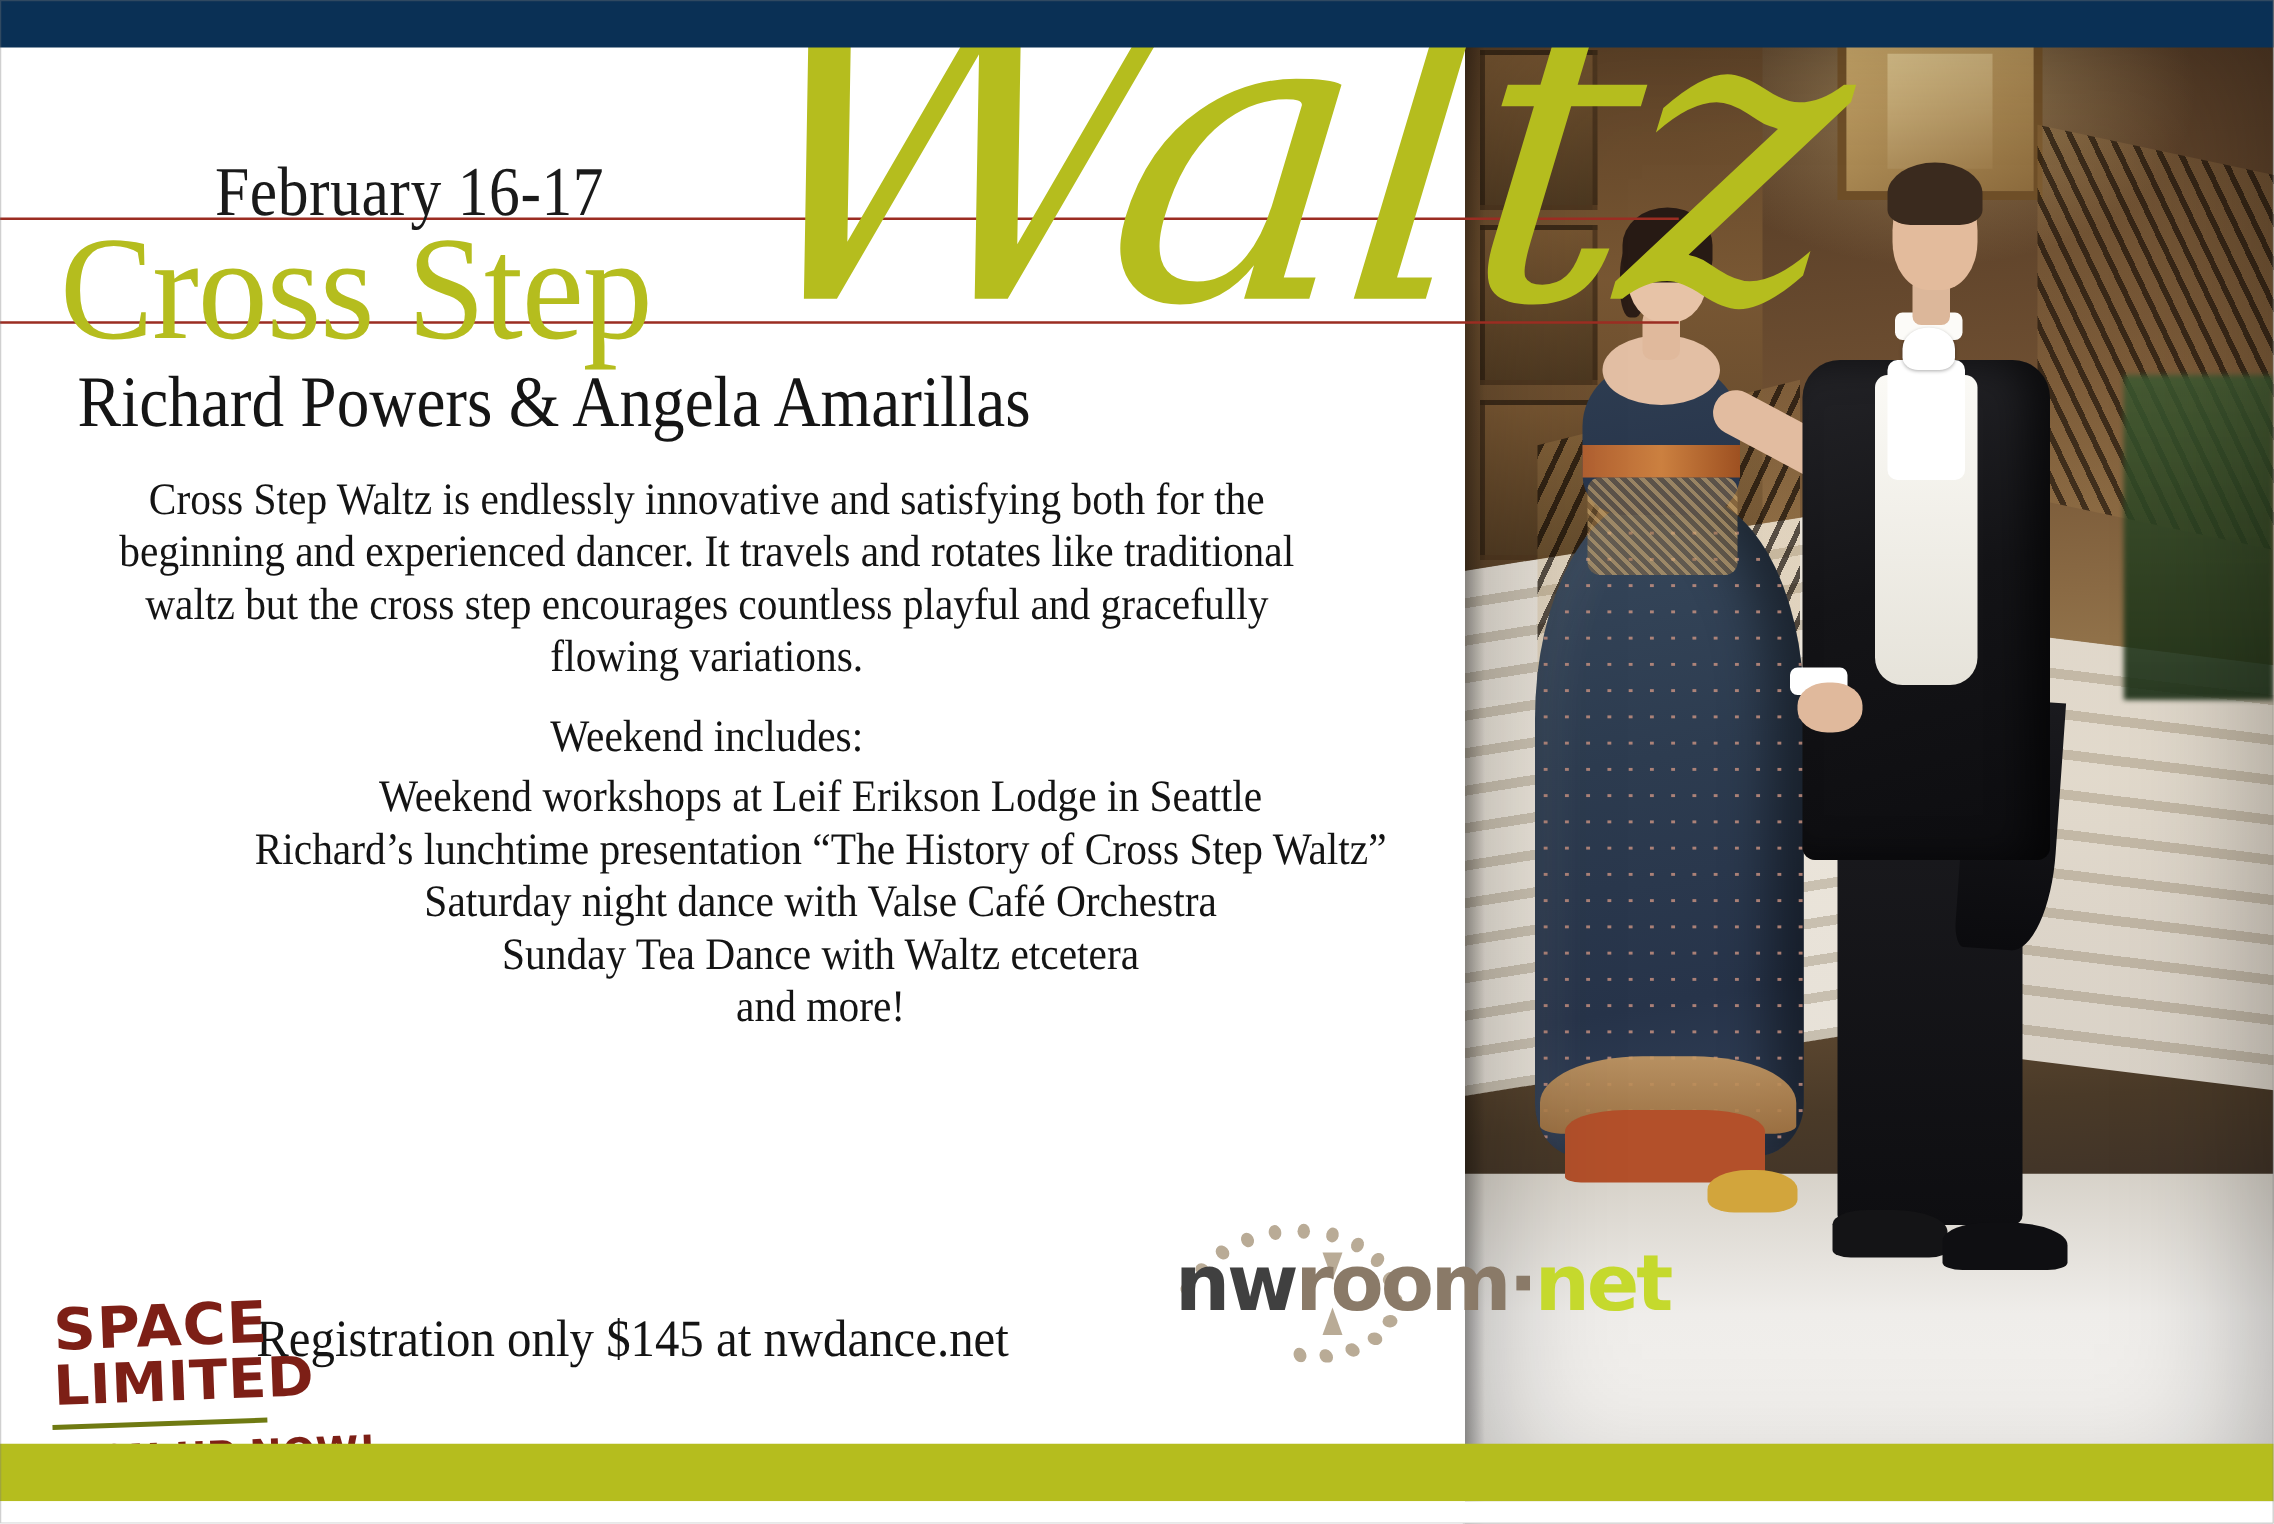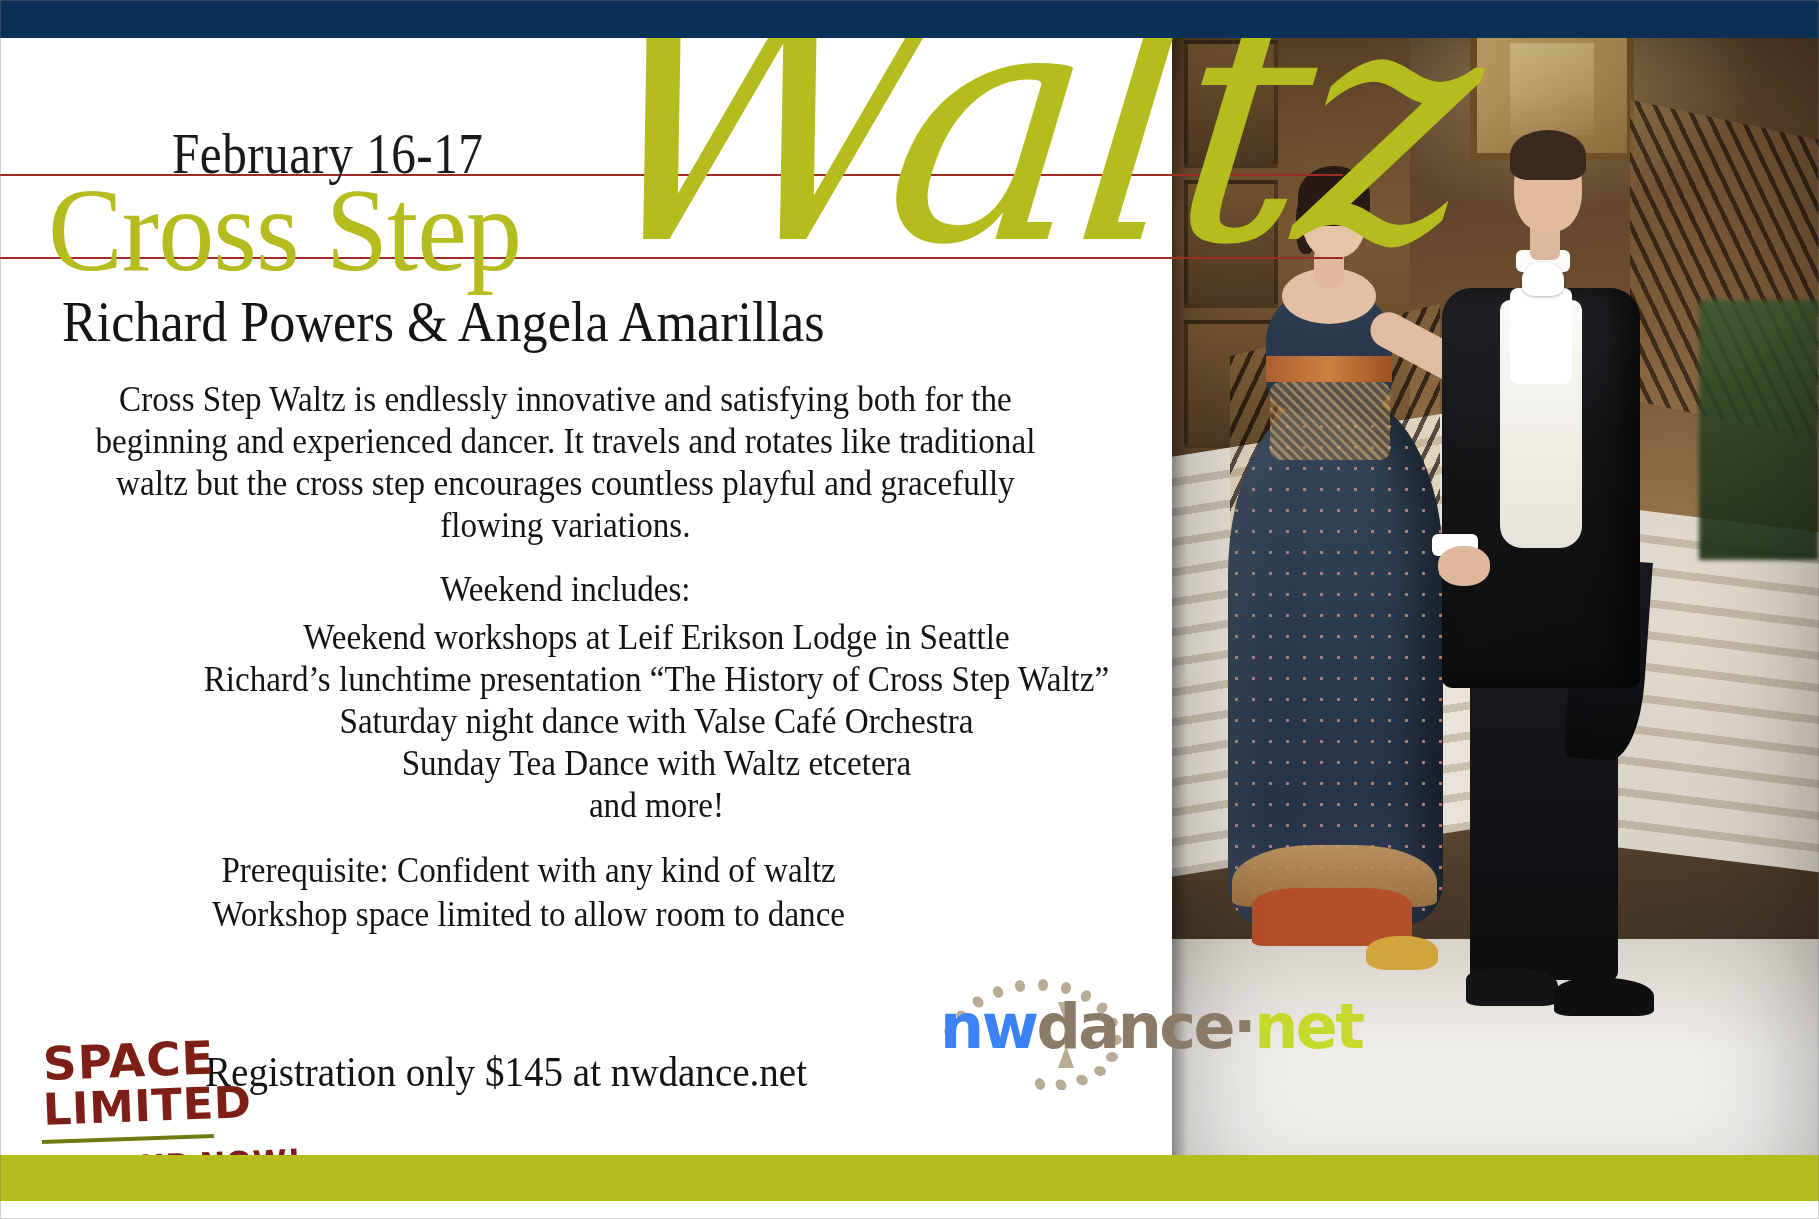--- a/index.html
+++ b/index.html
@@ -136,21 +136,21 @@
     transform:scaleX(.92);transform-origin:left top;margin:0;white-space:nowrap;}
 
   .reg{position:absolute;left:205px;top:1048px;z-index:6;
     font-family:"Liberation Serif",serif;font-size:42px;color:#141414;
     transform:scaleX(.93);transform-origin:left top;white-space:nowrap;}
 
   
   .logo{position:absolute;left:940px;top:940px;width:240px;height:150px;z-index:7;}
   .logo-text{position:absolute;left:0;top:56px;font-family:"DejaVu Sans",sans-serif;
     font-weight:bold;font-size:62px;letter-spacing:-2.5px;white-space:nowrap;line-height:1;}
-  .lg-nw{color:#3b82f6;}
+  .lg-nw{color:#404040;}
   .lg-dance{color:#8a7a68;}
   .lg-dot{color:#8a7a68;}
   .lg-net{color:#c5d92d;}
   .swirl{position:absolute;left:0;top:0;width:240px;height:150px;pointer-events:none;}
 
   
   .badge{position:absolute;left:42px;top:1042px;width:180px;height:140px;z-index:8;}
   .badge-sp{font-family:"DejaVu Sans",sans-serif;font-weight:bold;font-size:46px;color:#7d1f16;
     letter-spacing:1px;line-height:.96;transform:rotate(-2.2deg) scaleX(1.02);transform-origin:left top;
     display:block;white-space:nowrap;}
@@ -242,24 +242,20 @@
 
     <p class="para tight">Weekend includes:</p>
     <ul class="list">
       <li>Weekend workshops at Leif Erikson Lodge in Seattle</li>
       <li>Richard’s lunchtime presentation “The History of Cross Step Waltz”</li>
       <li>Saturday night dance with Valse Café Orchestra</li>
       <li>Sunday Tea Dance with Waltz etcetera</li>
       <li>and more!</li>
     </ul>
 
-    <div class="prereq">
-      <p>Prerequisite: Confident with any kind of waltz</p>
-      <p>Workshop space limited to allow room to dance</p>
-    </div>
   </div>
 
   <div class="logo">
     <svg class="swirl" viewBox="0 0 240 150">
       <g fill="#b9ab96">
         <ellipse cx="10" cy="92" rx="6" ry="5" transform="rotate(35 10 92)"></ellipse>
         <ellipse cx="22" cy="76" rx="6" ry="5" transform="rotate(40 22 76)"></ellipse>
         <ellipse cx="38" cy="62" rx="6" ry="5" transform="rotate(48 38 62)"></ellipse>
         <ellipse cx="58" cy="52" rx="6" ry="5" transform="rotate(62 58 52)"></ellipse>
         <ellipse cx="80" cy="46" rx="6" ry="5" transform="rotate(78 80 46)"></ellipse>
@@ -271,21 +267,21 @@
         <ellipse cx="176" cy="100" rx="6" ry="5" transform="rotate(162 176 100)"></ellipse>
         <ellipse cx="172" cy="117" rx="6" ry="5" transform="rotate(176 172 117)"></ellipse>
         <ellipse cx="160" cy="131" rx="6" ry="5" transform="rotate(196 160 131)"></ellipse>
         <ellipse cx="142" cy="140" rx="6" ry="5" transform="rotate(212 142 140)"></ellipse>
         <ellipse cx="121" cy="145" rx="6" ry="5" transform="rotate(230 121 145)"></ellipse>
         <ellipse cx="100" cy="144" rx="6" ry="5" transform="rotate(248 100 144)"></ellipse>
       </g>
       <path d="M118 62 L134 62 L126 84 Z" fill="#b9ab96"></path>
       <path d="M118 128 L134 128 L126 106 Z" fill="#b9ab96"></path>
     </svg>
-    <div class="logo-text"><span class="lg-nw">nw</span><span class="lg-dance">dance</span><span class="lg-dot">·</span><span class="lg-net">net</span></div>
+    <div class="logo-text"><span class="lg-nw">nw</span><span class="lg-dance">room</span><span class="lg-dot">·</span><span class="lg-net">net</span></div>
   </div>
 
   <div class="badge">
     <span class="badge-sp">SPACE</span>
     <span class="badge-lm">LIMITED</span>
     <div class="badge-rule"></div>
     <span class="badge-signup">SIGN UP NOW!</span>
   </div>
 
   <div class="reg">Registration only $145 at nwdance.net</div>

